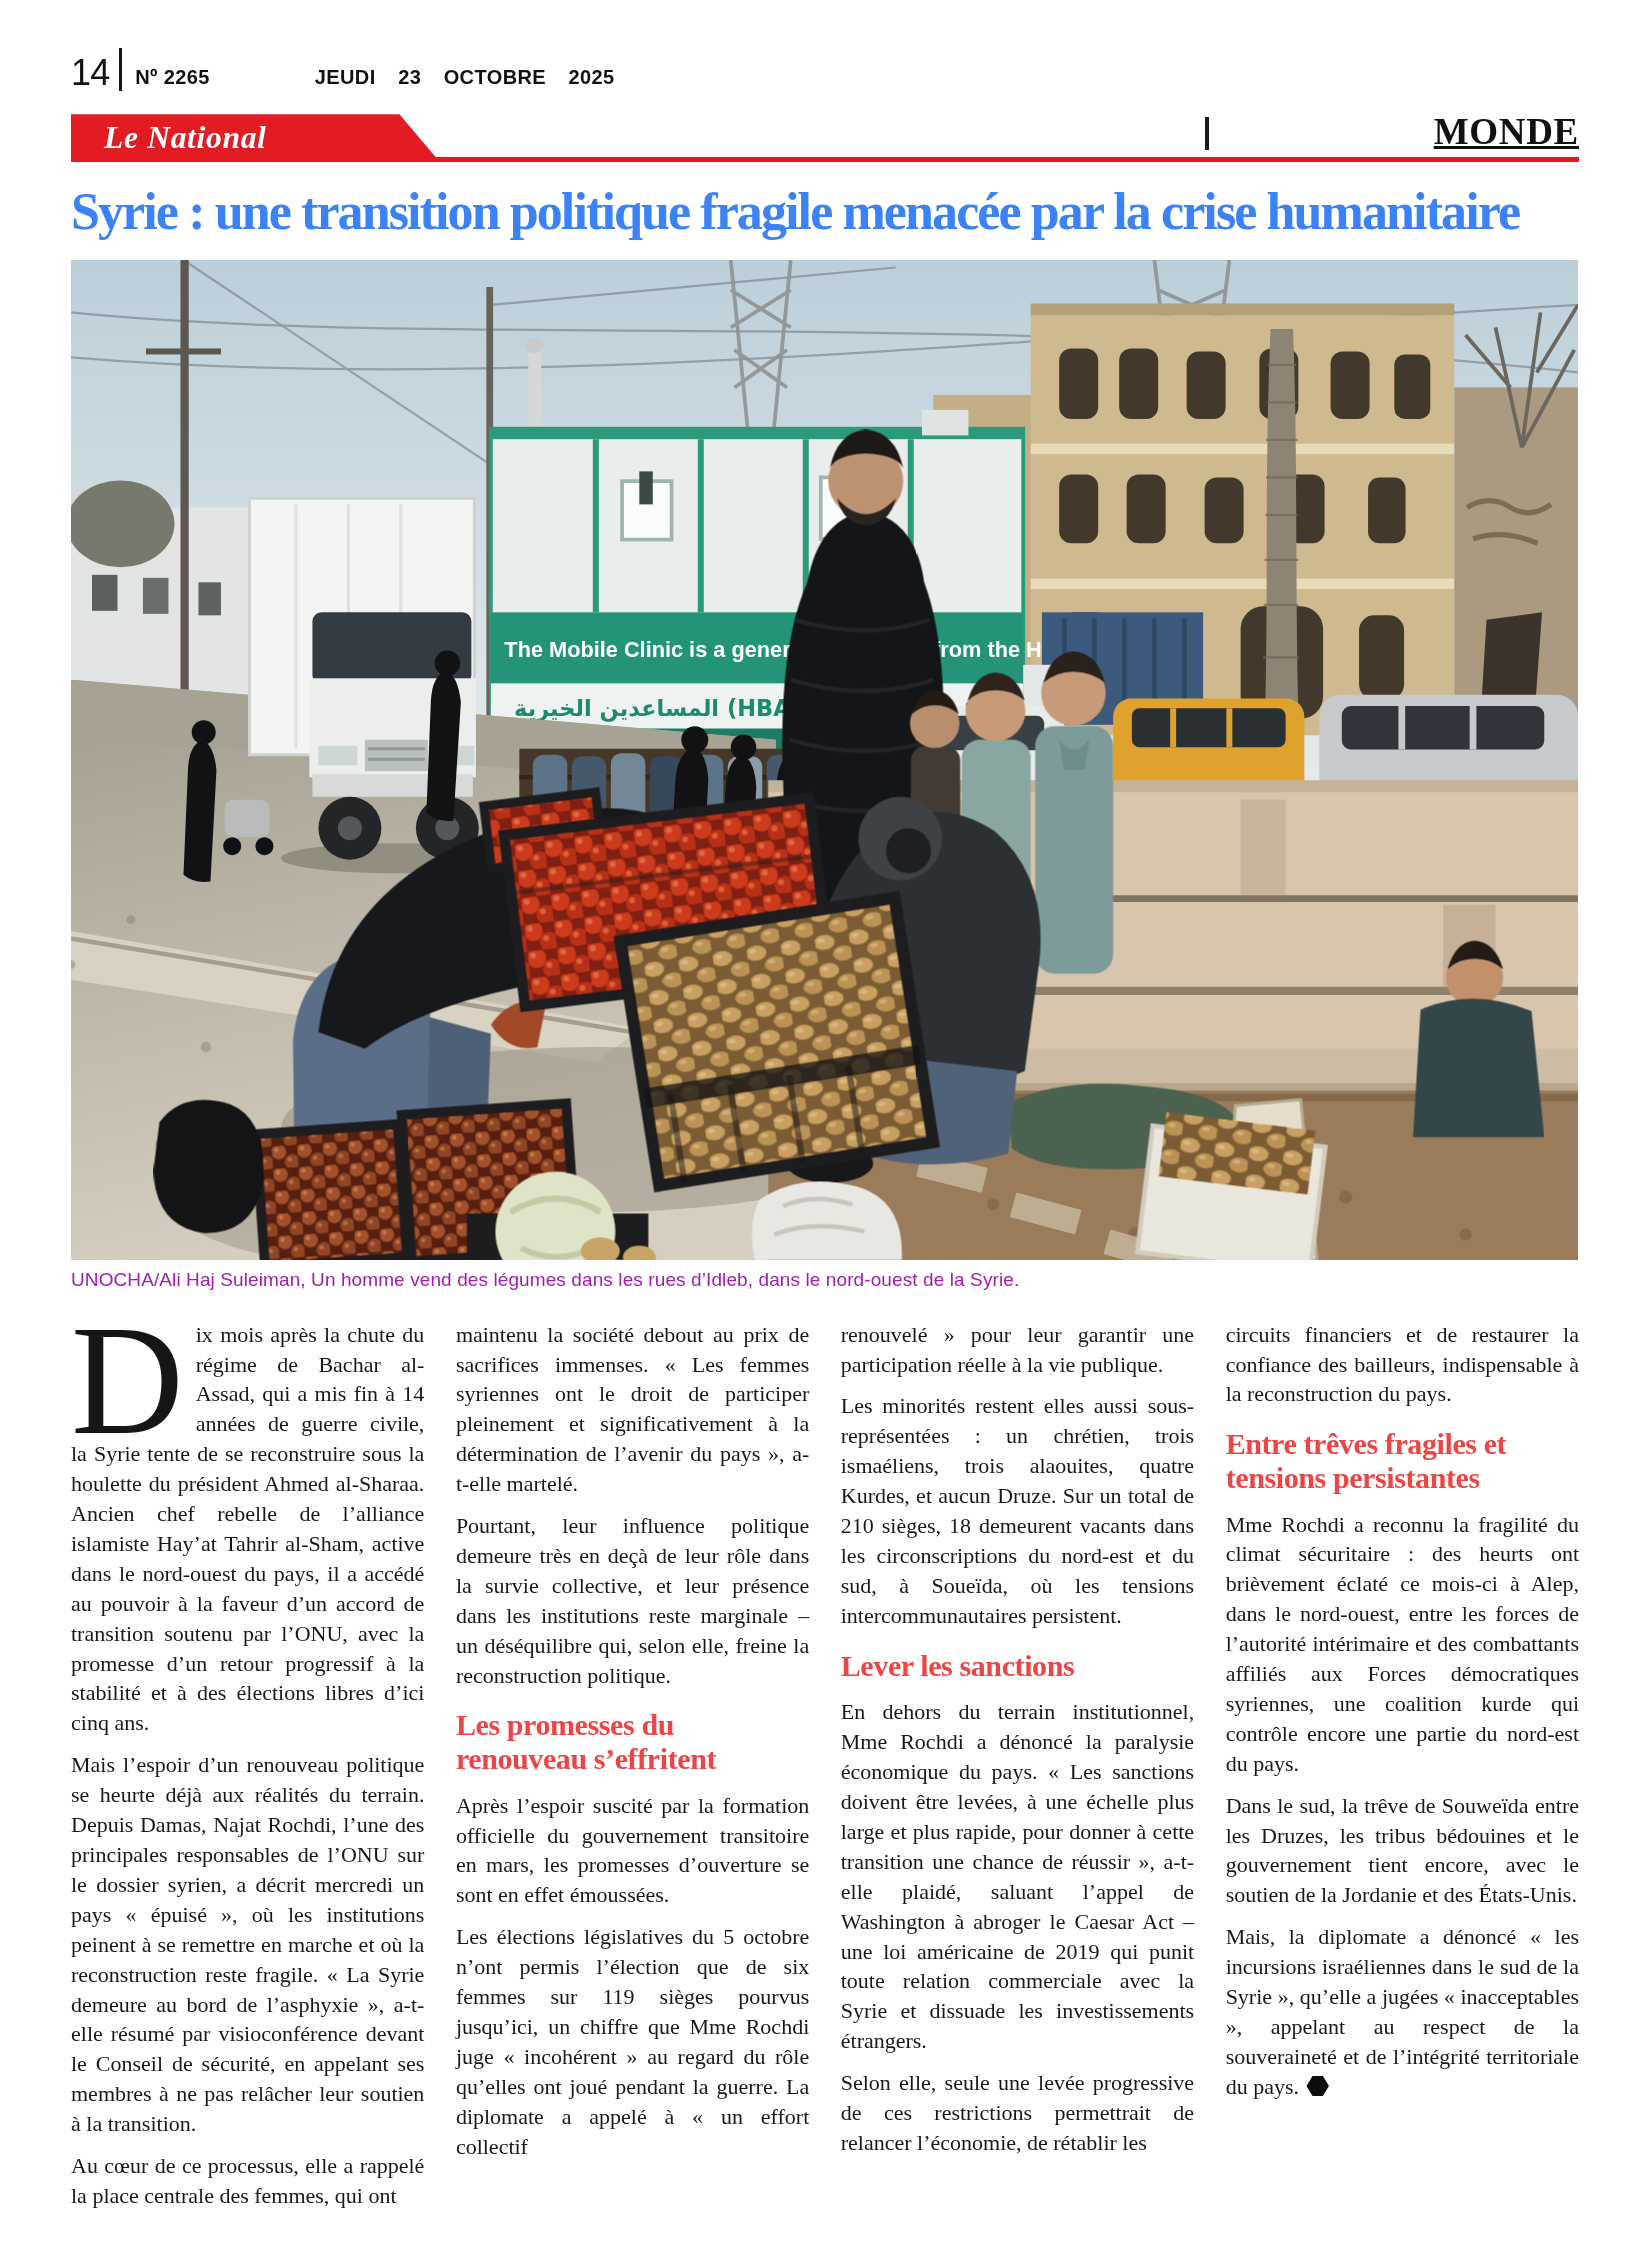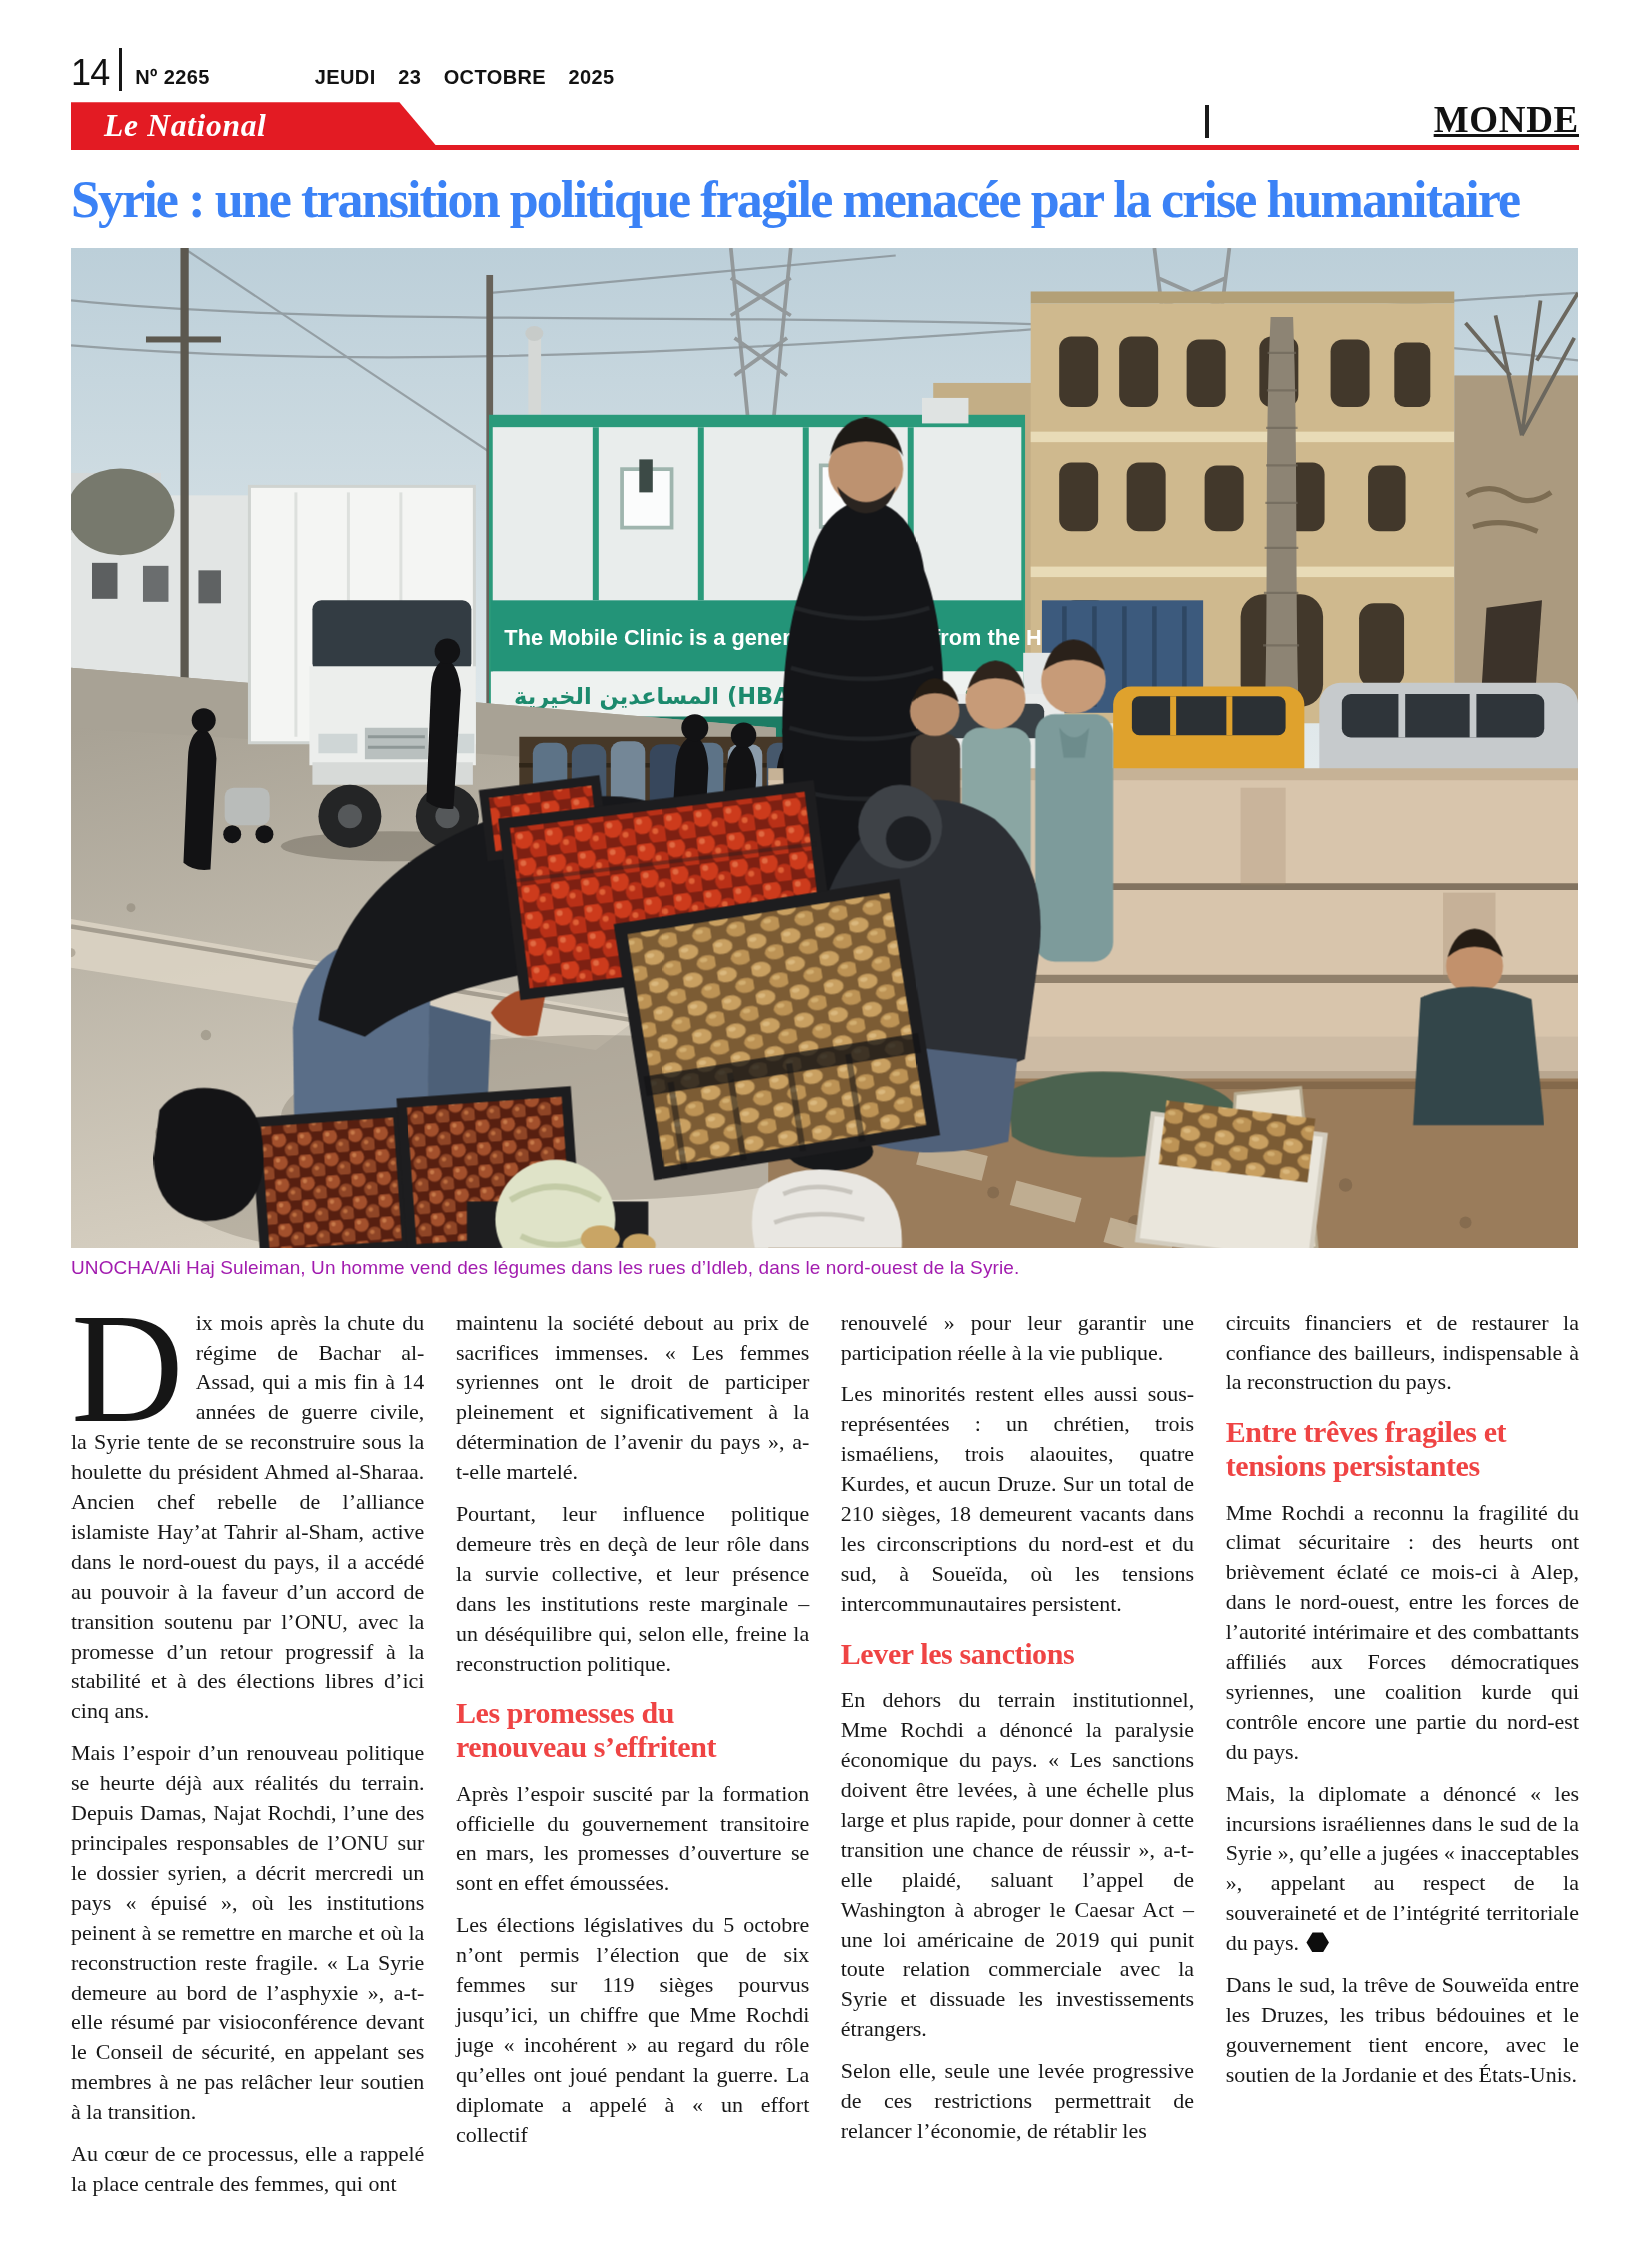--- a/index.html
+++ b/index.html
@@ -7,21 +7,21 @@
   body{ width:1650px; height:2250px; font-family:"Liberation Serif", serif; color:#121212; overflow:hidden; }
   .page{ position:relative; width:1650px; height:2250px; padding:0 71px; box-sizing:border-box; }
 
   
   .masthead{ display:flex; align-items:flex-end; margin-top:46px; height:45px; font-family:"Liberation Sans", sans-serif; }
   .pagenum{ font-size:36px; font-weight:normal; letter-spacing:-0.7px; line-height:1; }
   .pagenum-bar{ width:3px; height:43px; background:#171717; margin:0 13.5px 0 9px; }
   .issue{ font-size:20px; font-weight:bold; line-height:1; padding-bottom:4.5px; letter-spacing:0.4px; }
   .date{ font-size:20px; font-weight:bold; line-height:1; padding-bottom:4.5px; margin-left:105px; word-spacing:16.5px; letter-spacing:0.4px;text-align:center; }
 
-  .bandrow{ position:relative; margin-top:8px; height:46px; border-bottom:5.2px solid var(--accent);padding-left:11px; }
+  .bandrow{ position:relative; margin-top:20px; height:46px; border-bottom:5.2px solid var(--accent);padding-left:11px; }
   .brand-banner{ position:absolute; left:0; bottom:-5.2px; width:369px; height:48px;
     background:var(--accent); clip-path:polygon(0 0, 89% 0, 100% 100%, 0 100%);
     display:flex; align-items:center; padding-left:33px; box-sizing:border-box; }
   .brand-banner span{ color:#fff; font-family:"Liberation Serif", serif; font-weight:bold; font-style:italic; font-size:31.5px; letter-spacing:0.7px; }
   .section-wrap{ position:absolute; right:0; bottom:7.5px; display:flex; align-items:flex-end; }
   .section-pipe{ width:3.7px; height:33px; background:#1a1a1a; margin-right:225px; }
   .section-label{ font-family:"Liberation Serif", serif; font-weight:bold; font-size:37px; line-height:1; letter-spacing:0.7px;text-decoration:underline; }
 
   
   .headline{ margin:22.5px 0 0 0; width:1489px; font-size:52px; line-height:1.05; font-weight:bold; letter-spacing:-1.9px; color:#3b82f6; }
@@ -428,19 +428,19 @@
         <p class="para">renouvelé » pour leur garantir une participation réelle à la vie publique.</p>
         <p class="para">Les minorités restent elles aussi sous-représentées : un chrétien, trois ismaéliens, trois alaouites, quatre Kurdes, et aucun Druze. Sur un total de 210 sièges, 18 demeurent vacants dans les circonscriptions du nord-est et du sud, à Soueïda, où les tensions intercommunautaires persistent.</p>
         <h2 class="subhead">Lever les sanctions</h2>
         <p class="para">En dehors du terrain institutionnel, Mme Rochdi a dénoncé la paralysie économique du pays. « Les sanctions doivent être levées, à une échelle plus large et plus rapide, pour donner à cette transition une chance de réussir », a-t-elle plaidé, saluant l’appel de Washington à abroger le Caesar Act – une loi américaine de 2019 qui punit toute relation commerciale avec la Syrie et dissuade les investissements étrangers.</p>
         <p class="para">Selon elle, seule une levée progressive de ces restrictions permettrait de relancer l’économie, de rétablir les</p>
       </div>
       <div class="col">
         <p class="para">circuits financiers et de restaurer la confiance des bailleurs, indispensable à la reconstruction du pays.</p>
         <h2 class="subhead">Entre trêves fragiles et tensions persistantes</h2>
         <p class="para">Mme Rochdi a reconnu la fragilité du climat sécuritaire : des heurts ont brièvement éclaté ce mois-ci à Alep, dans le nord-ouest, entre les forces de l’autorité intérimaire et des combattants affiliés aux Forces démocratiques syriennes, une coalition kurde qui contrôle encore une partie du nord-est du pays.</p>
+        <p class="para">Dans le sud, la trêve de Souweïda entre les Druzes, les tribus bédouines et le gouvernement tient encore, avec le soutien de la Jordanie et des États-Unis.</p>
         <p class="para">Mais, la diplomate a dénoncé « les incursions israéliennes dans le sud de la Syrie », qu’elle a jugées « inacceptables », appelant au respect de la souveraineté et de l’intégrité territoriale du pays.<span class="endmark"></span></p>
-        <p class="para">Dans le sud, la trêve de Souweïda entre les Druzes, les tribus bédouines et le gouvernement tient encore, avec le soutien de la Jordanie et des États-Unis.</p>
       </div>
     </div>
 
 </div>
 
 
 </body></html>

